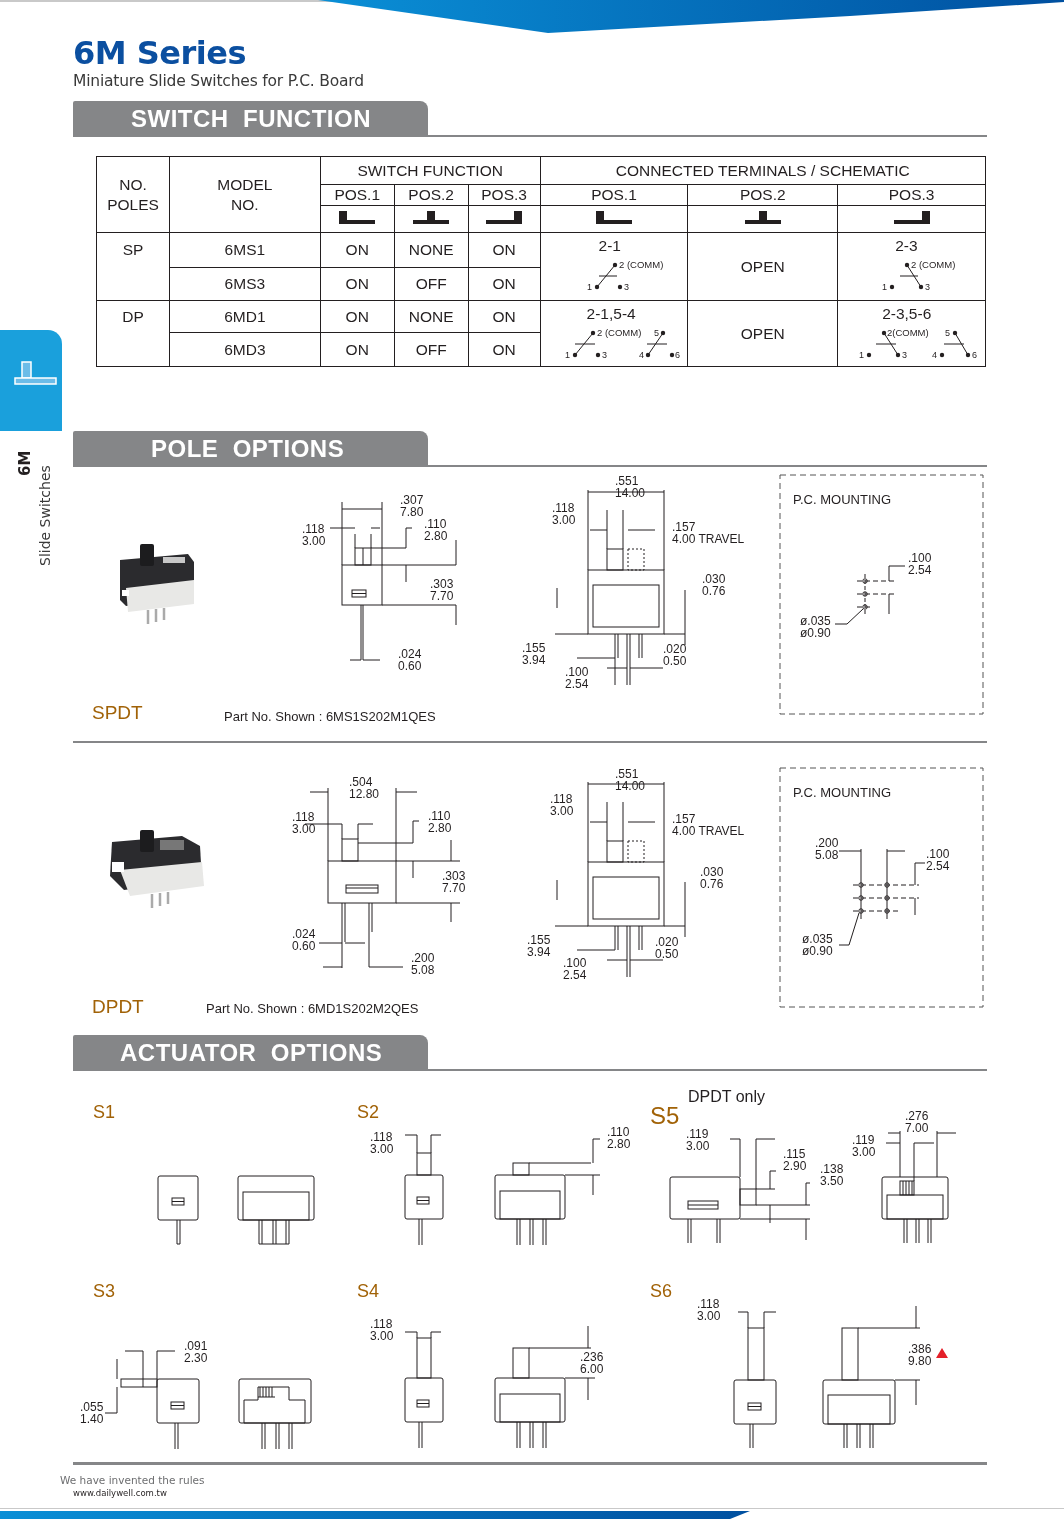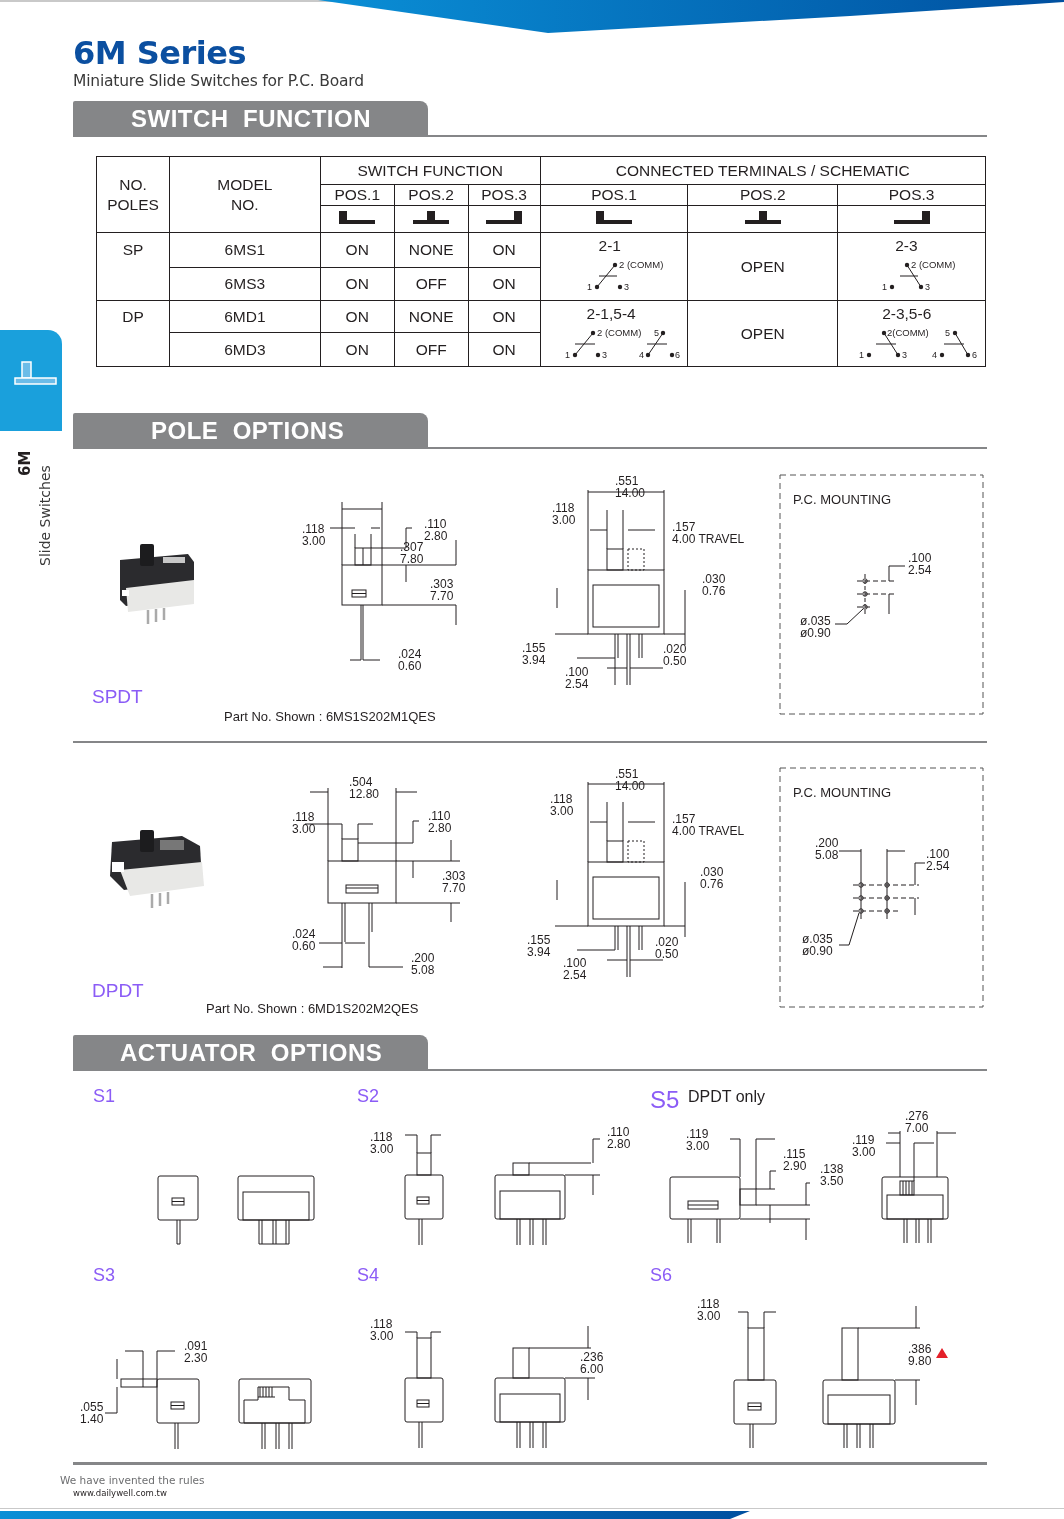--- a/index.html
+++ b/index.html
@@ -22,21 +22,21 @@
   .sec-head .rule { position: absolute; left: 355px; bottom: 0; width: 559px; height: 2px; background: #858688; }
 
   
   .side-tab { position: absolute; left: 0; top: 330px; width: 62px; height: 101px; background: #1aa0dc; border-top-right-radius: 14px; }
   .side-label { position: absolute; font-family: "DejaVu Sans", sans-serif; white-space: nowrap; }
 
   
   table.sf { position: absolute; left: 96px; top: 156px; width: 890px; border-collapse: collapse; font-size: 15.5px; color: #231f20; }
   table.sf td { border: 1px solid #231f20; text-align: center; vertical-align: middle; padding: 0; }
   .sym { display: inline-block; }
-  .lbl-red { position: absolute; font-size: 19px; color: #8b5cf6; }
+  .lbl-red { position: absolute; font-size: 19px; color: #a16207; margin-top: 16px; }
   .part-shown { position: absolute; font-size: 13px; color: #231f20; }
   .dim { position: absolute; font-size: 12px; line-height: 12px; color: #231f20; text-align: left; white-space: pre; }
 
   .divider { position: absolute; left: 73px; width: 914px; height: 2px; background: #858688; }
 
   .footer-rule { position: absolute; left: 73px; top: 1462px; width: 914px; height: 3px; background: #858688; }
   .footer-tag { position: absolute; left: 60px; top: 1474px; font-family: "DejaVu Sans", sans-serif; font-size: 10.5px; color: #6d6e70; }
   .footer-url { position: absolute; left: 73px; top: 1488px; font-family: "DejaVu Sans", sans-serif; font-size: 8.5px; color: #231f20; }
   .bottom-rule { position: absolute; left: 0; top: 1508px; width: 1064px; height: 1px; background: #c9c9c9; }
   .bottom-bar { position: absolute; left: 0; top: 1511px; width: 1064px; height: 8px; }
@@ -228,21 +228,21 @@
   </tr>
   <tr style="height:34px;">
     <td>6MD3</td>
     <td>ON</td>
     <td>OFF</td>
     <td>ON</td>
   </tr>
 </tbody>
   </table>
 
-<div class="sec-head" style="top:413px;text-align:right;">
+<div class="sec-head" style="top:431px;text-align:right;">
   <div class="tab">
       <span style="left:78px;">POLE  OPTIONS</span>
     </div>
   <div class="rule"></div>
 </div>
 
 <svg class="abs" style="left:108px; top:540px;" width="92" height="90">
   <polygon points="12,20 80,14 86,22 86,58 18,66 12,60" fill="#2b2b2e"></polygon>
   <polygon points="18,48 86,40 86,64 20,72" fill="#e8e8e6"></polygon>
   <rect x="32" y="4" width="14" height="22" rx="2" fill="#1c1c1e"></rect>
@@ -274,21 +274,21 @@
     <line x1="41" y1="58" x2="76" y2="58"></line>
   <line x1="76" y1="38" x2="76" y2="58"></line>
     <line x1="76" y1="38" x2="82" y2="38"></line>
   <line x1="76" y1="75" x2="76" y2="92"></line>
   <line x1="52" y1="115" x2="126" y2="115"></line>
   <line x1="126" y1="50" x2="126" y2="75"></line>
     <line x1="126" y1="115" x2="126" y2="135"></line>
   <line x1="20" y1="170" x2="31" y2="170"></line>
     <line x1="33" y1="170" x2="50" y2="170"></line>
 </svg>
-<div class="dim" style="left:400px; top:494px;margin-top:47px;">.307
+<div class="dim" style="left:400px; top:494px;">.307
 7.80</div>
 <div class="dim" style="left:302px; top:523px;">.118
 3.00</div>
 <div class="dim" style="left:424px; top:518px;">.110
 2.80</div>
 <div class="dim" style="left:430px; top:578px;">.303
 7.70</div>
 <div class="dim" style="left:398px; top:648px;">.024
 0.60</div>
 

